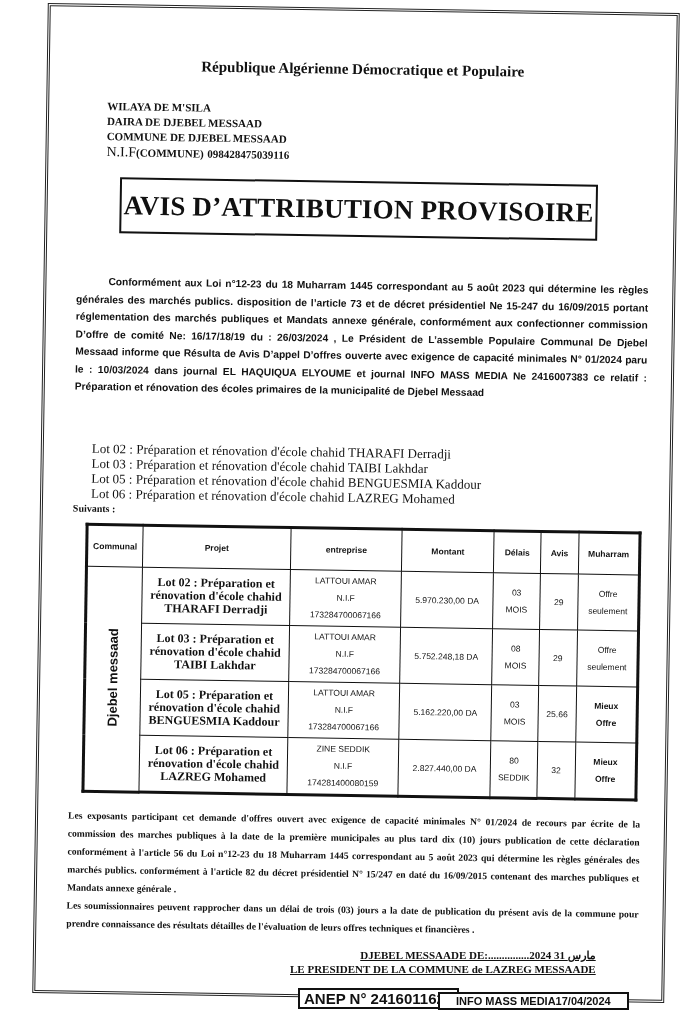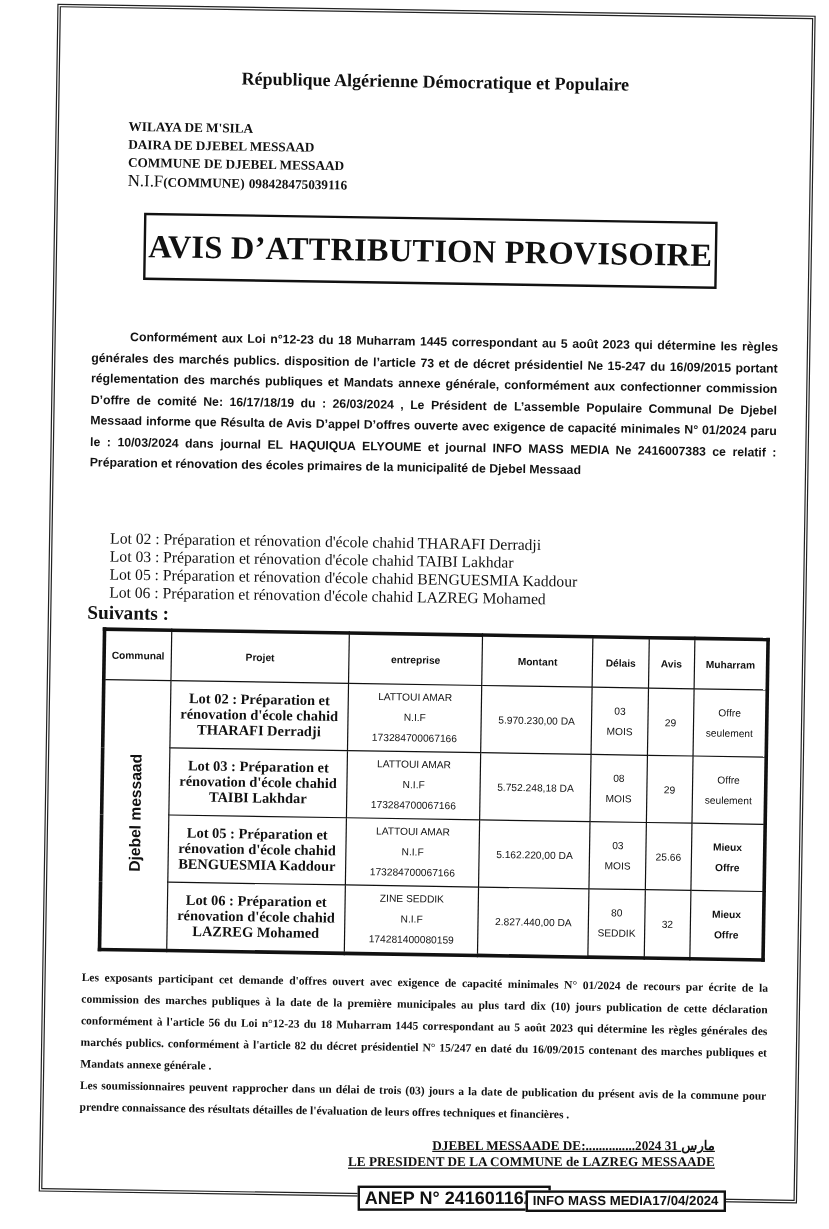--- a/index.html
+++ b/index.html
@@ -11,39 +11,39 @@
   }
   .rep { position:absolute; left:0; right:0; top:50px; text-align:center; font-weight:bold; font-size:15px; }
   .hdr { position:absolute; left:58px; top:92px; font-weight:bold; font-size:11px; line-height:15px; }
   .hdr .nif { font-weight:normal; font-size:14px; }
   .hdr .nif b { font-size:11px; }
   .titlebox { position:absolute; left:72px; top:170px; width:478px; height:56px; border:2px solid #111; box-sizing:border-box;
     display:flex; align-items:center; justify-content:center; font-weight:bold; font-size:27px; letter-spacing:0.2px; }
   .para { position:absolute; left:30px; right:24px; font-family:"Liberation Sans", sans-serif; font-size:10.2px; line-height:17.5px; text-align:justify; font-weight:bold; }
   .p1 { top:266px; text-indent:32px; }
   .lots { position:absolute; left:48px; top:434px; font-size:13px; line-height:15px; font-family:"Liberation Serif", serif; }
-  .suivants { position:absolute; left:30px; top:496px; font-weight:bold; font-size:16px; font-family:"Liberation Serif", serif; }
+  .suivants { position:absolute; left:30px; top:496px; font-weight:bold; font-size:10px; font-family:"Liberation Serif", serif; }
   table.res { position:absolute; left:43px; top:516px; width:556px; border-collapse:collapse; border:3px solid #111; }
   table.res td, table.res th { border:1.5px solid #111; text-align:center; vertical-align:middle; font-family:"Liberation Sans", sans-serif; font-size:8.5px; padding:2px; }
   table.res th { height:36px; font-weight:bold; }
   table.res td.proj { font-family:"Liberation Serif", serif; font-weight:bold; font-size:12px; line-height:13px; width:148px; }
   table.res td.ent { line-height:17px; width:108px; }
   table.res td.mont { width:90px; font-size:8.5px; }
   table.res td.del { width:42px; line-height:17px; }
   table.res td.note { width:34px; }
   table.res td.rem { width:56px; line-height:17px; }
   table.res td.sit { width:50px; }
   table.res tr.row td { height:50px; }
   .sitlabel { writing-mode:vertical-rl; transform:rotate(180deg); font-size:13px; font-weight:bold; font-family:"Liberation Sans", sans-serif; }
   .remL { font-size:10px; font-weight:bold; }
   .p2 { top:800px; font-family:"Liberation Serif", serif; font-size:9.6px; line-height:18px; }
   .sign { position:absolute; left:290px; top:948px; font-size:11px; line-height:14px; font-family:"Liberation Serif", serif; font-weight:bold; text-align:right;text-decoration:underline; }
   .sign .l1 { padding-left:50px; }
   .stamp1 { position:absolute; left:298px; top:988px; border:2px solid #111; font-family:"Liberation Sans", sans-serif; font-weight:bold; font-size:15px; padding:0 4px; background:#fff; }
-  .stamp2 { position:absolute; left:438px; top:992px; border:2px solid #111; font-family:"Liberation Sans", sans-serif; font-weight:bold; font-size:11px; padding:1px 4px; background:#fff; }
+  .stamp2 { position:absolute; left:438px; top:992px; border:2px solid #111; font-family:"Liberation Sans", sans-serif; font-weight:bold; font-size:11px; padding:1px 16px; background:#fff; }
 </style>
 </head>
 <body>
 
 <div class="page">
   <div class="rep">République Algérienne Démocratique et Populaire</div>
   <div class="hdr">
     <div>WILAYA DE M'SILA</div>
     <div>DAIRA DE DJEBEL MESSAAD</div>
     <div>COMMUNE DE DJEBEL MESSAAD</div>

